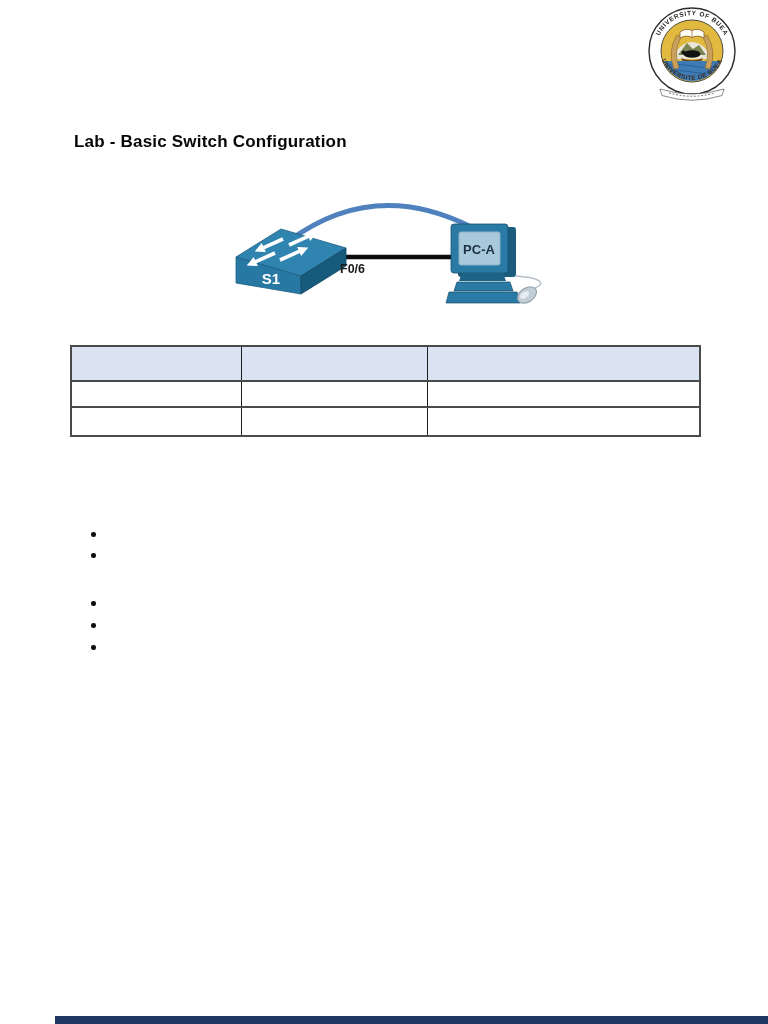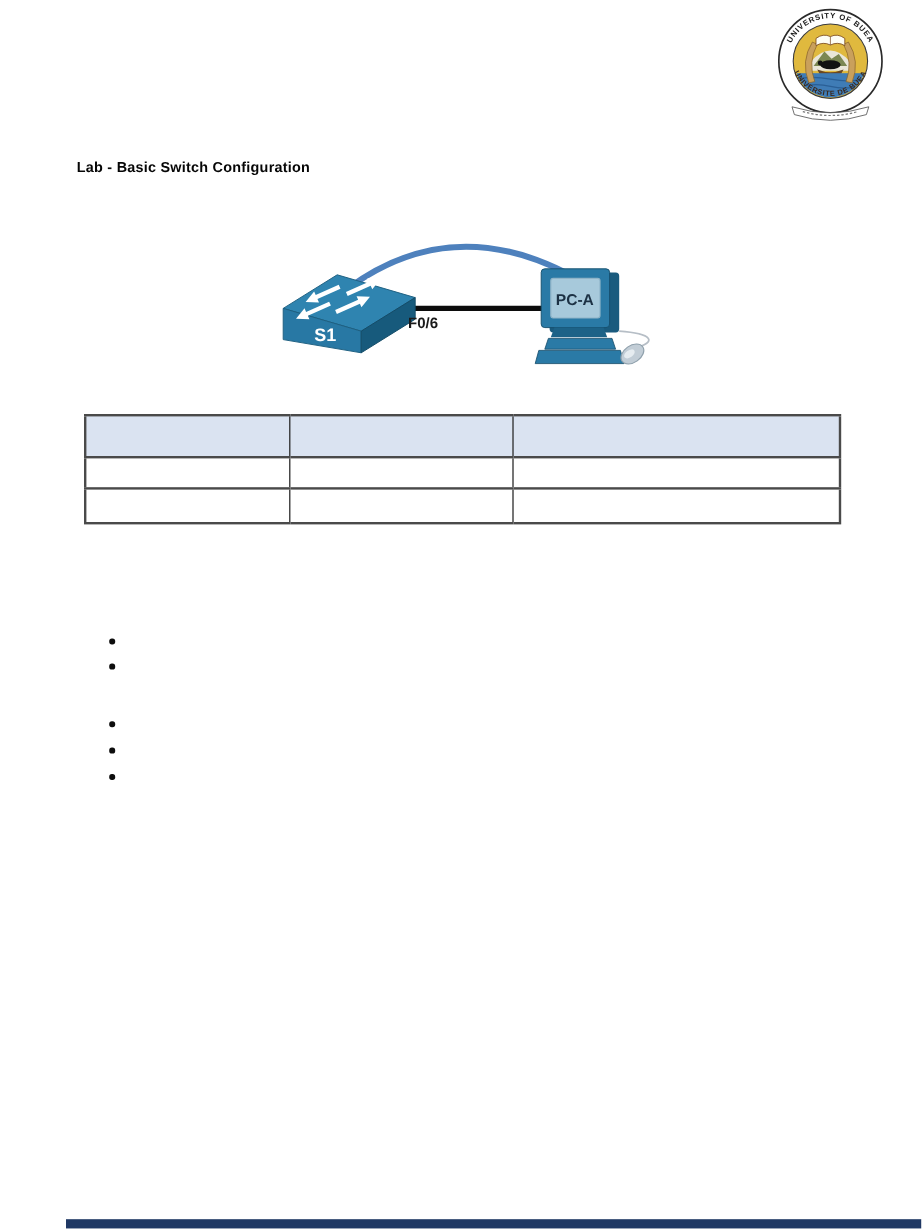--- a/index.html
+++ b/index.html
@@ -3,22 +3,22 @@
 <meta charset="utf-8">
 <style>
   * { margin:0; padding:0; box-sizing:border-box; }
   html,body { background:#ffffff; }
   .page {
     position:relative; width:768px; height:1024px;
     background:#ffffff; overflow:hidden;
     font-family:"Liberation Sans", sans-serif;
   }
   .doc-title {
-    position:absolute; left:64px; top:132px;
-    font-size:12px; font-weight:bold; color:#060606;
+    position:absolute; left:74px; top:132px;
+    font-size:17px; font-weight:bold; color:#060606;
     letter-spacing:0.2px; white-space:nowrap;
   }
   svg.graphics {
     position:absolute; left:0; top:0; width:768px; height:1024px;
   }
   svg text { font-family:"Liberation Sans", sans-serif; }
 
   table.addr-table {
     position:absolute; left:70px; top:345px;
     border-collapse:collapse; table-layout:fixed;

